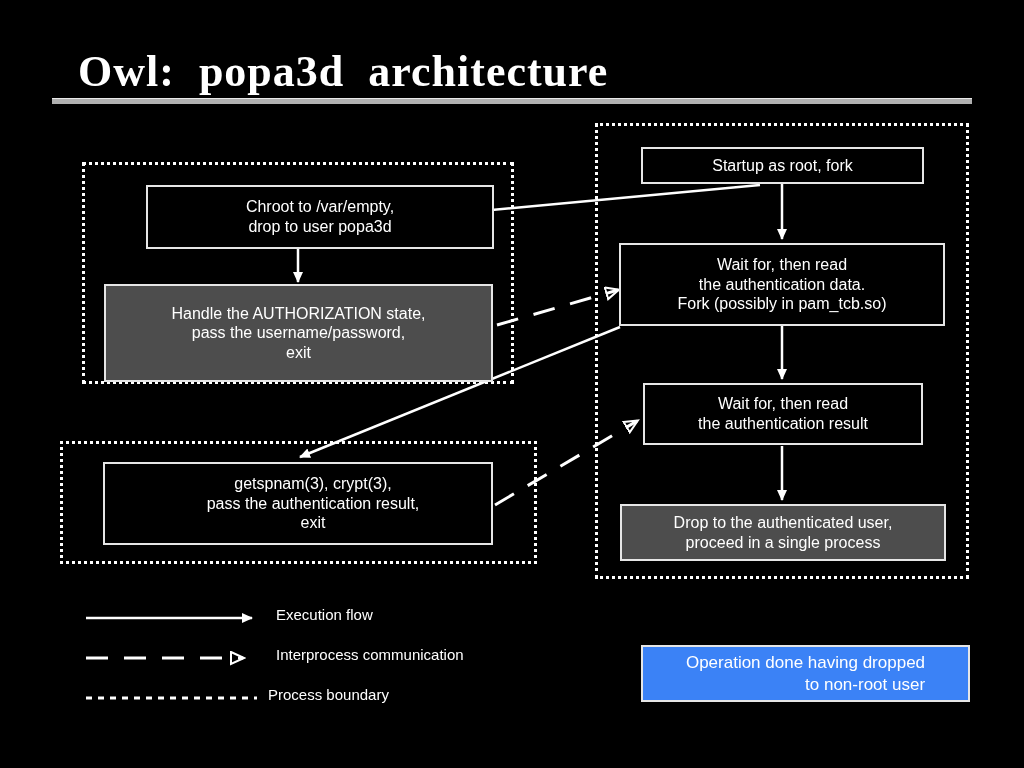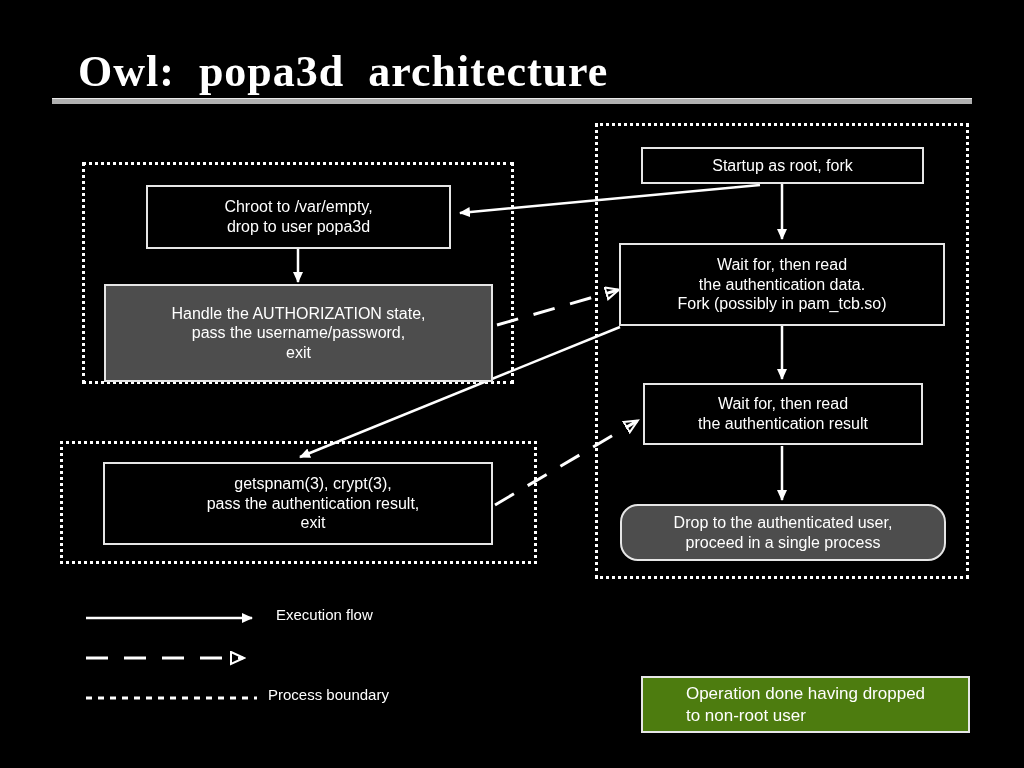--- a/index.html
+++ b/index.html
@@ -84,30 +84,29 @@
   .legend-label {
     position: absolute;
     font-size: 15px;
     color: #ffffff;
     white-space: pre;
   }
   .legend-box {
     position: absolute;
     box-sizing: border-box;
     border: 2px solid #e6e6e6;
-    background: #4d7c0f;
+    background: #3b82f6;
     display: flex;
     align-items: center;
     justify-content: center;
-    text-align: left;
+    text-align: right;
     font-size: 17px;
     line-height: 1.25;
     color: #ffffff;
     white-space: pre-line;
-    margin-top: 31px;
   }
 </style>
 </head>
 <body>
 
 <div id="slide">
 
   <div id="title">Owl:  popa3d  architecture</div>
   <div id="title-rule"></div>
 
@@ -141,38 +140,39 @@
 
     <line x1="495" y1="505" x2="637" y2="421" stroke="#ffffff" stroke-width="3" stroke-dasharray="22 16" marker-end="url(#hollowArrow)"></line>
 
     <line x1="86" y1="618" x2="252" y2="618" stroke="#ffffff" stroke-width="2.5" marker-end="url(#solidArrow)"></line>
 
     <line x1="86" y1="658" x2="243" y2="658" stroke="#ffffff" stroke-width="3" stroke-dasharray="22 16" marker-end="url(#hollowArrow)"></line>
 
     <line x1="86" y1="698" x2="257" y2="698" stroke="#ffffff" stroke-width="3" stroke-dasharray="6 6"></line>
   </svg>
 
-  <div class="node" style="left:146px; top:185px; width:305px; height:64px;">Chroot to /var/empty,
+  <div class="node" style="left:146px; top:185px; width:348px; height:64px;">Chroot to /var/empty,
 drop to user popa3d</div>
   <div class="node shaded" style="left:104px; top:284px; width:389px; height:98px;">Handle the AUTHORIZATION state,
 pass the username/password,
 exit</div>
 
   <div class="node" style="left:103px; top:462px; width:390px; height:83px;padding-left:36px;">getspnam(3), crypt(3),
 pass the authentication result,
 exit</div>
 
   <div class="node" style="left:641px; top:147px; width:283px; height:37px;">Startup as root, fork</div>
   <div class="node" style="left:619px; top:243px; width:326px; height:83px;">Wait for, then read
 the authentication data.
 Fork (possibly in pam_tcb.so)</div>
   <div class="node" style="left:643px; top:383px; width:280px; height:62px;">Wait for, then read
 the authentication result</div>
-  <div class="node shaded" style="left:620px; top:504px; width:326px; height:57px;border-radius:18px;">Drop to the authenticated user,
+  <div class="node shaded" style="left:620px; top:504px; width:326px; height:57px;">Drop to the authenticated user,
 proceed in a single process</div>
 
   <div class="legend-label" style="left:276px; top:606px;">Execution flow</div>
+  <div class="legend-label" style="left:276px; top:646px;">Interprocess communication</div>
   <div class="legend-label" style="left:268px; top:686px;">Process boundary</div>
 
   <div class="legend-box" style="left:641px; top:645px; width:329px; height:57px;">Operation done having dropped
 to non-root user</div>
 
 </div>
 
 </body></html>

